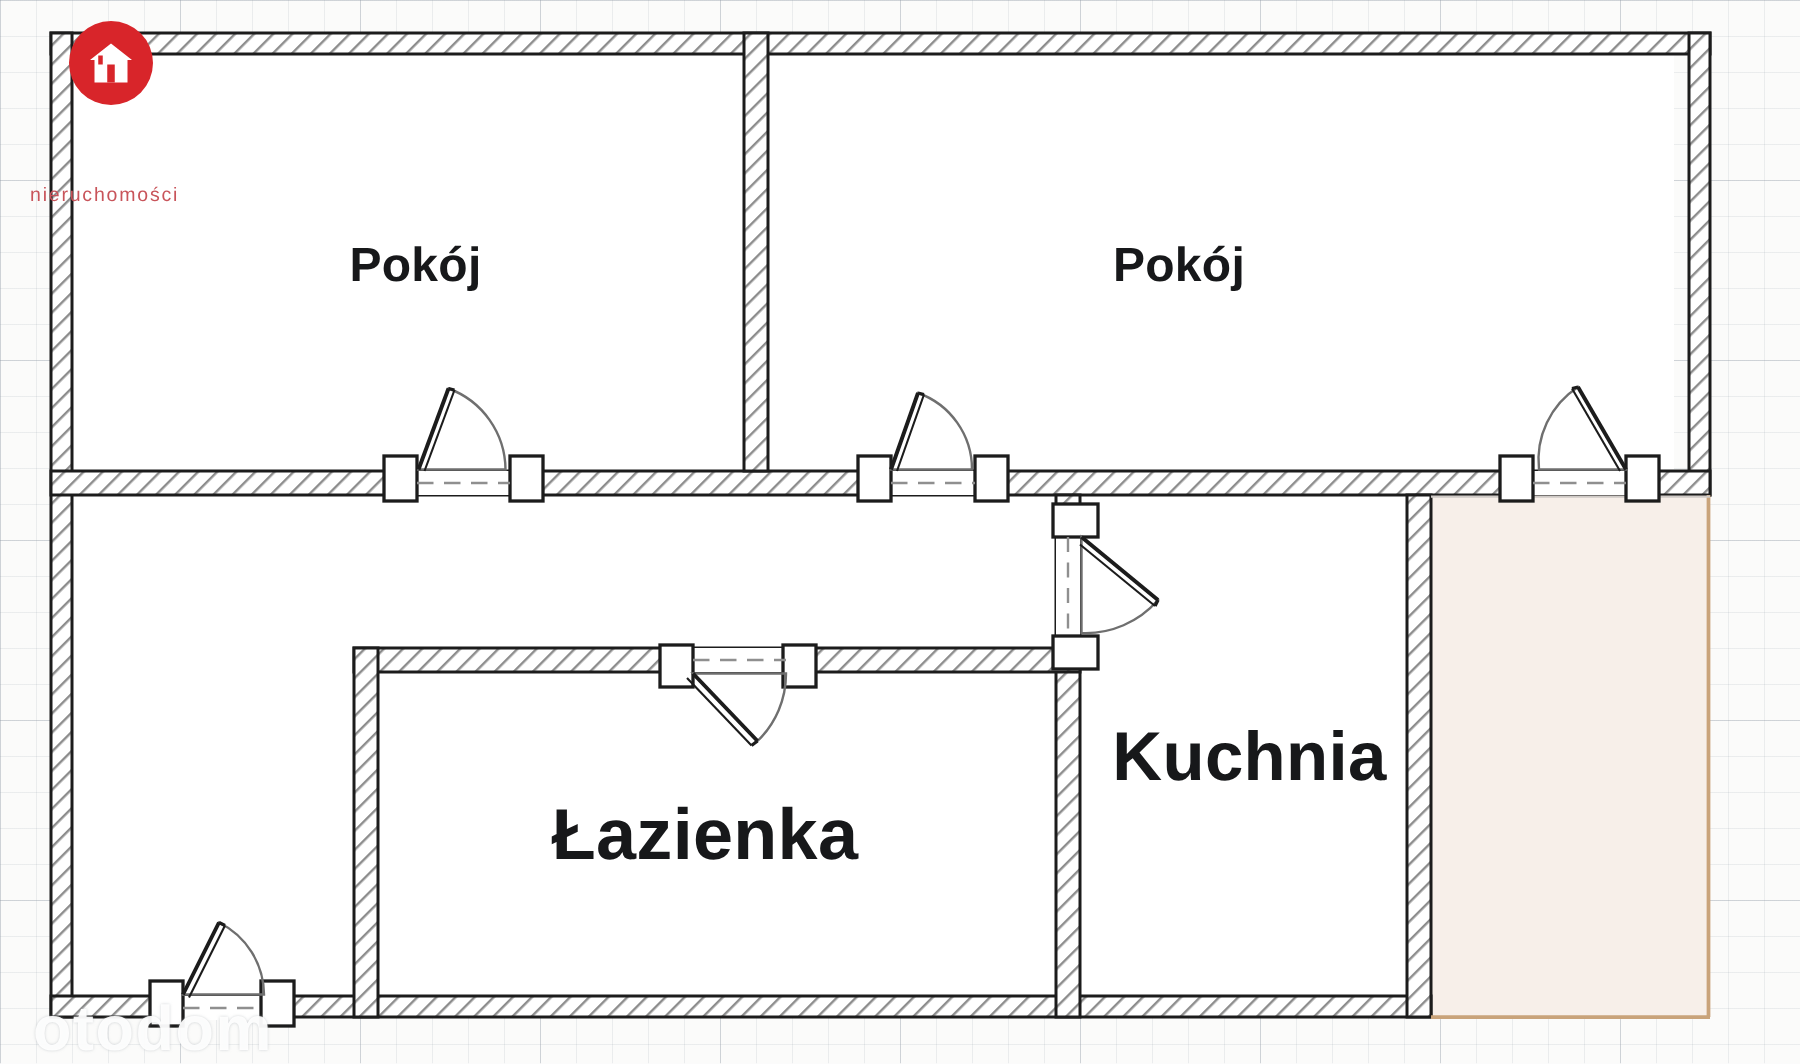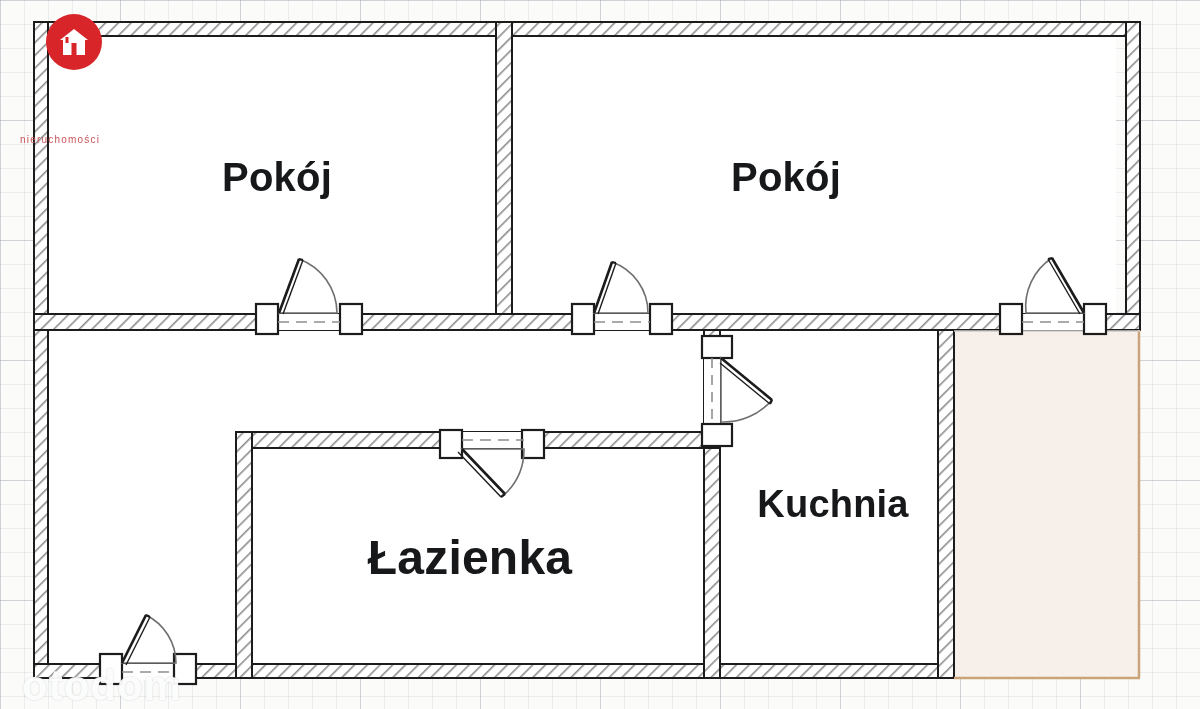--- a/index.html
+++ b/index.html
@@ -28,23 +28,23 @@
 
   .room-label {
     position:absolute;
     font-weight:bold;
     color:#17181a;
     white-space:nowrap;
     transform:translate(-50%,-50%);
     letter-spacing:.2px;
     -webkit-font-smoothing:antialiased;
   }
-  .label-pokoj   { font-size:40px; }
+  .label-pokoj   { font-size:32px; }
   .label-lazienka{ font-size:48px; }
-  .label-kuchnia { font-size:38px; }
+  .label-kuchnia { font-size:46px; }
   .label-balkon  { font-size:38px; }
 
   
   #logo {
     position:absolute; left:10px; top:14px;
     width:150px; height:120px;
     pointer-events:none;
   }
   #logo .badge {
     position:absolute; left:36px; top:0;
@@ -52,21 +52,21 @@
     background:#d8252a;
   }
   #logo .badge svg { position:absolute; left:11px; top:11px; }
   #logo .wordmark {
     position:absolute; left:14px; top:56px;
     font-size:46px; font-weight:bold; color:#d8252a;
     letter-spacing:-1px; line-height:1;
   }
   #logo .subword {
     position:absolute; left:10px; top:108px;
-    font-size:10px; color:#c8545a; letter-spacing:1.2px;margin-top:12px;
+    font-size:13px; color:#c8545a; letter-spacing:1.2px;
   }
 
   
   #watermark {
     position:absolute; left:22px; top:662px;
     font-size:42px; font-weight:bold;
     color:rgba(255,255,255,.92);
     text-shadow:0 0 2px rgba(170,175,180,.55);
     letter-spacing:1px;
     pointer-events:none;

